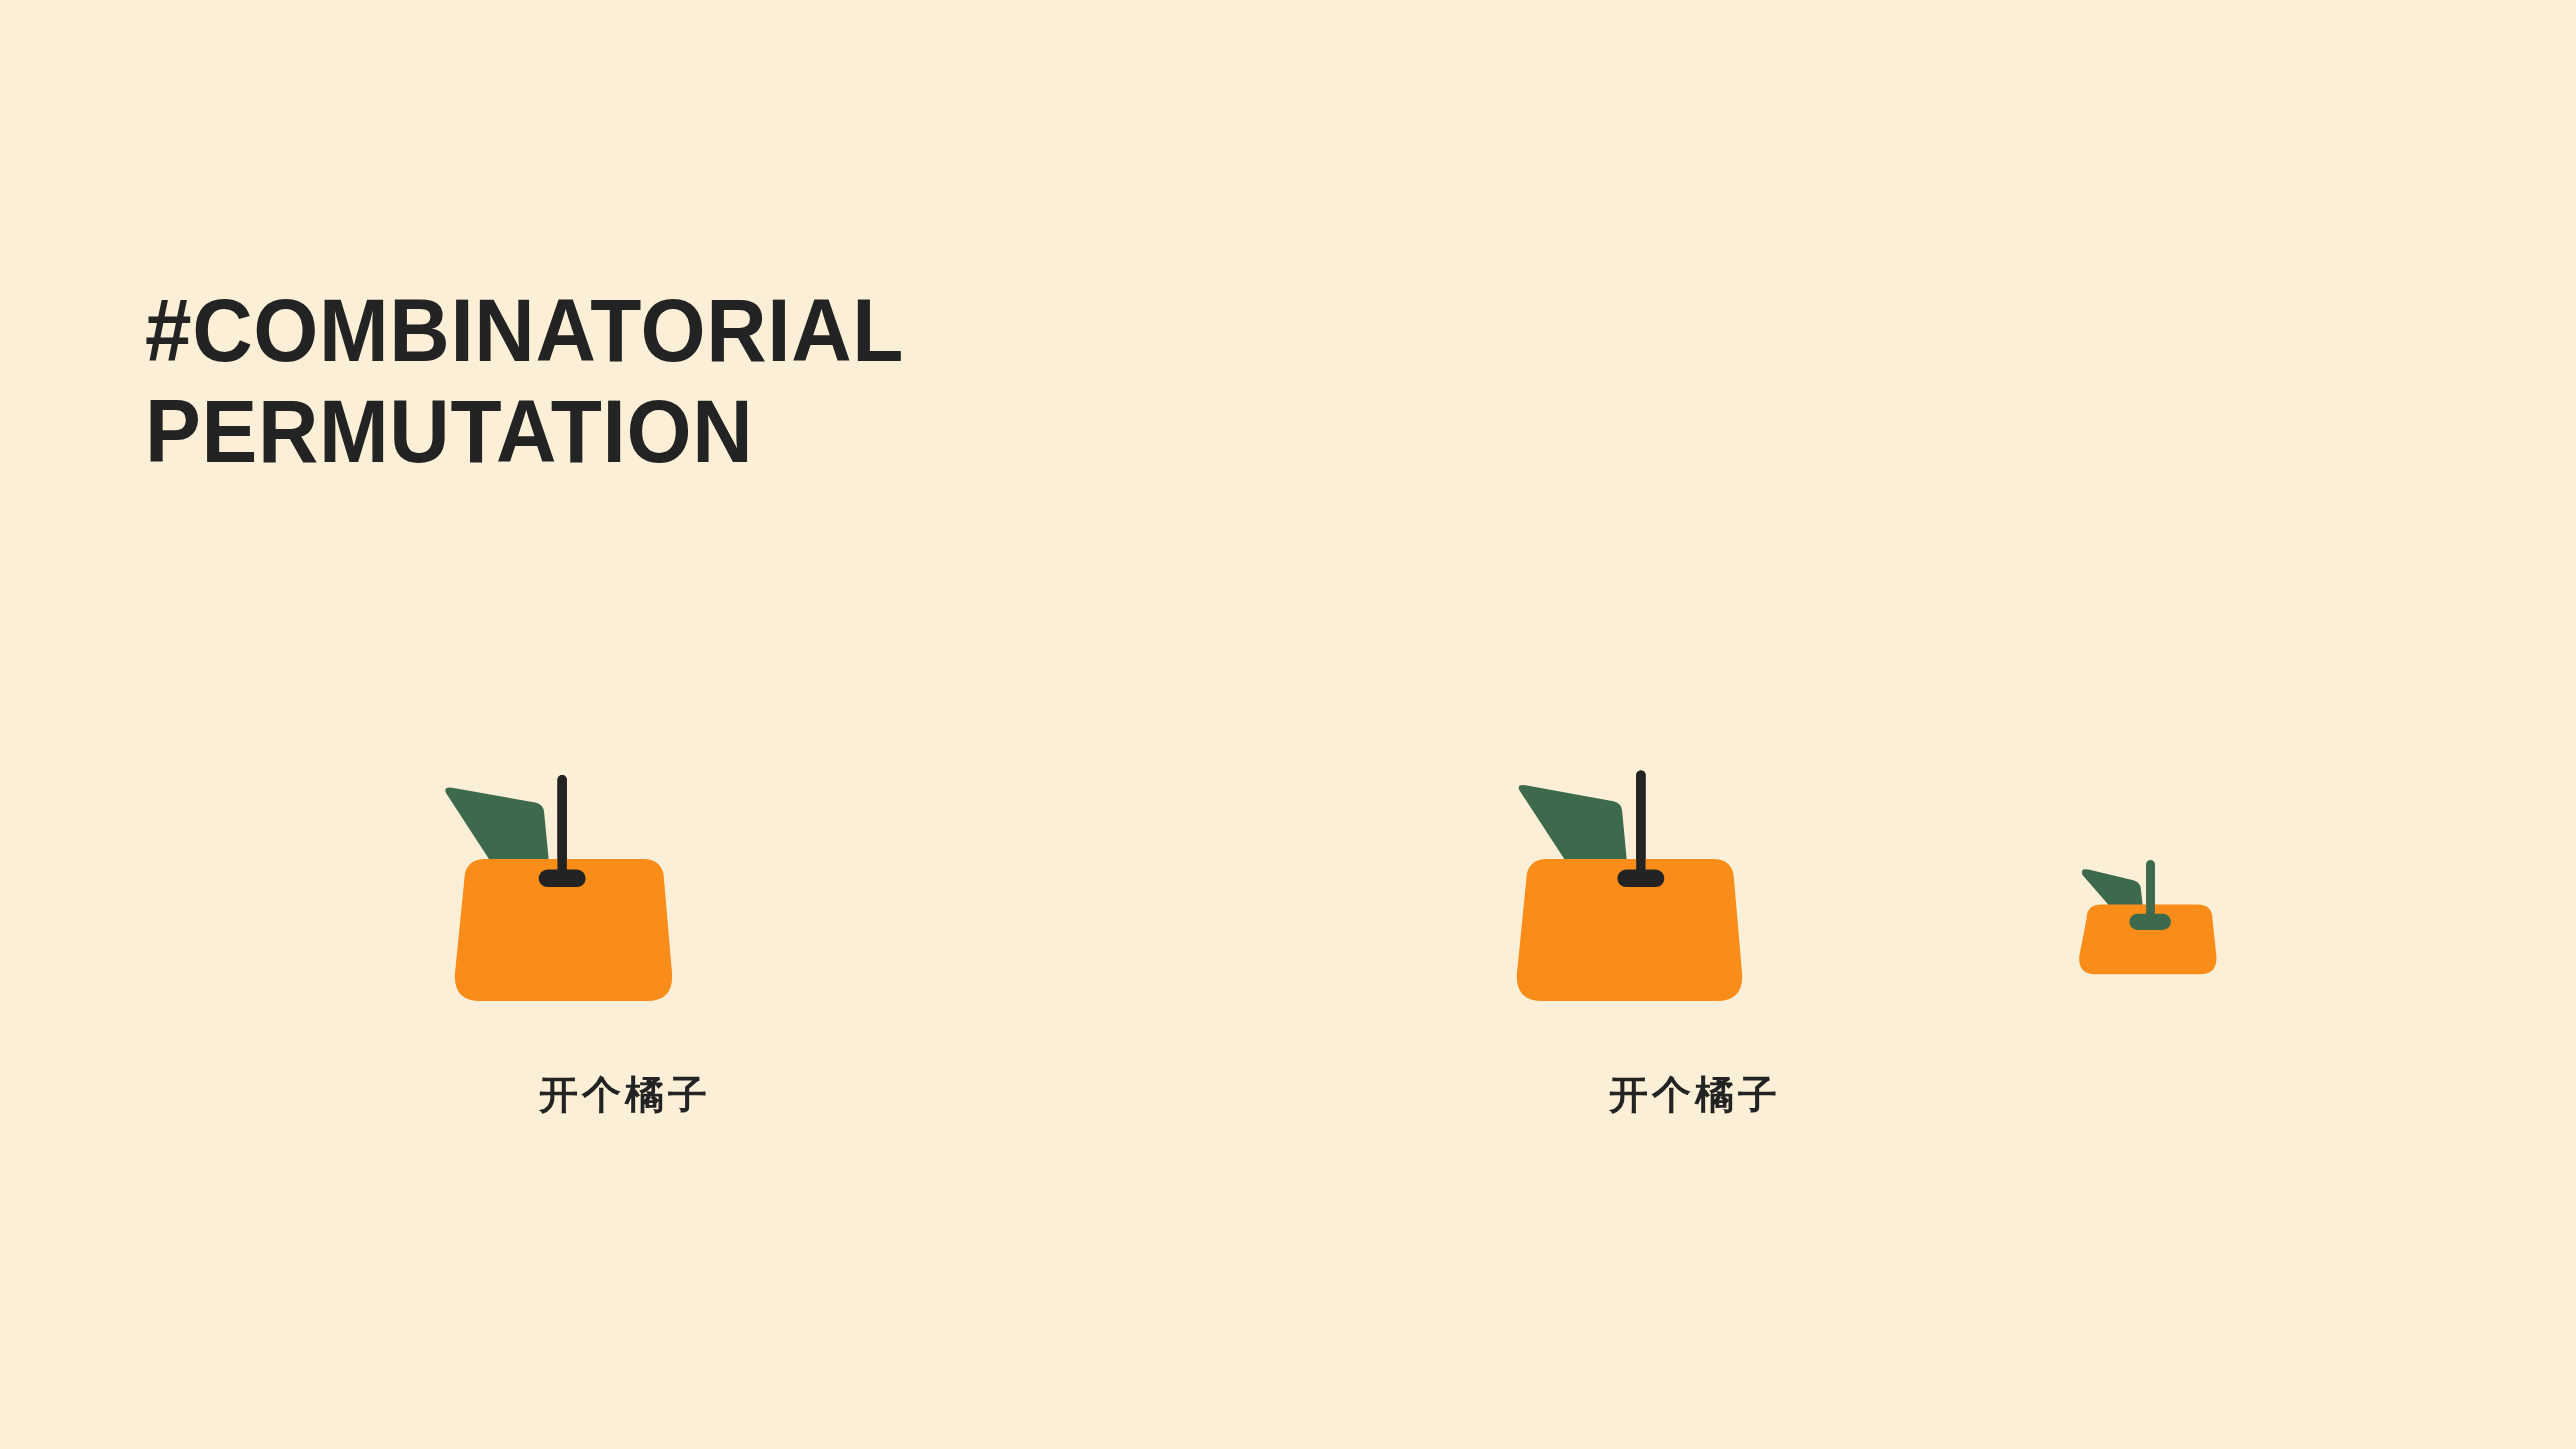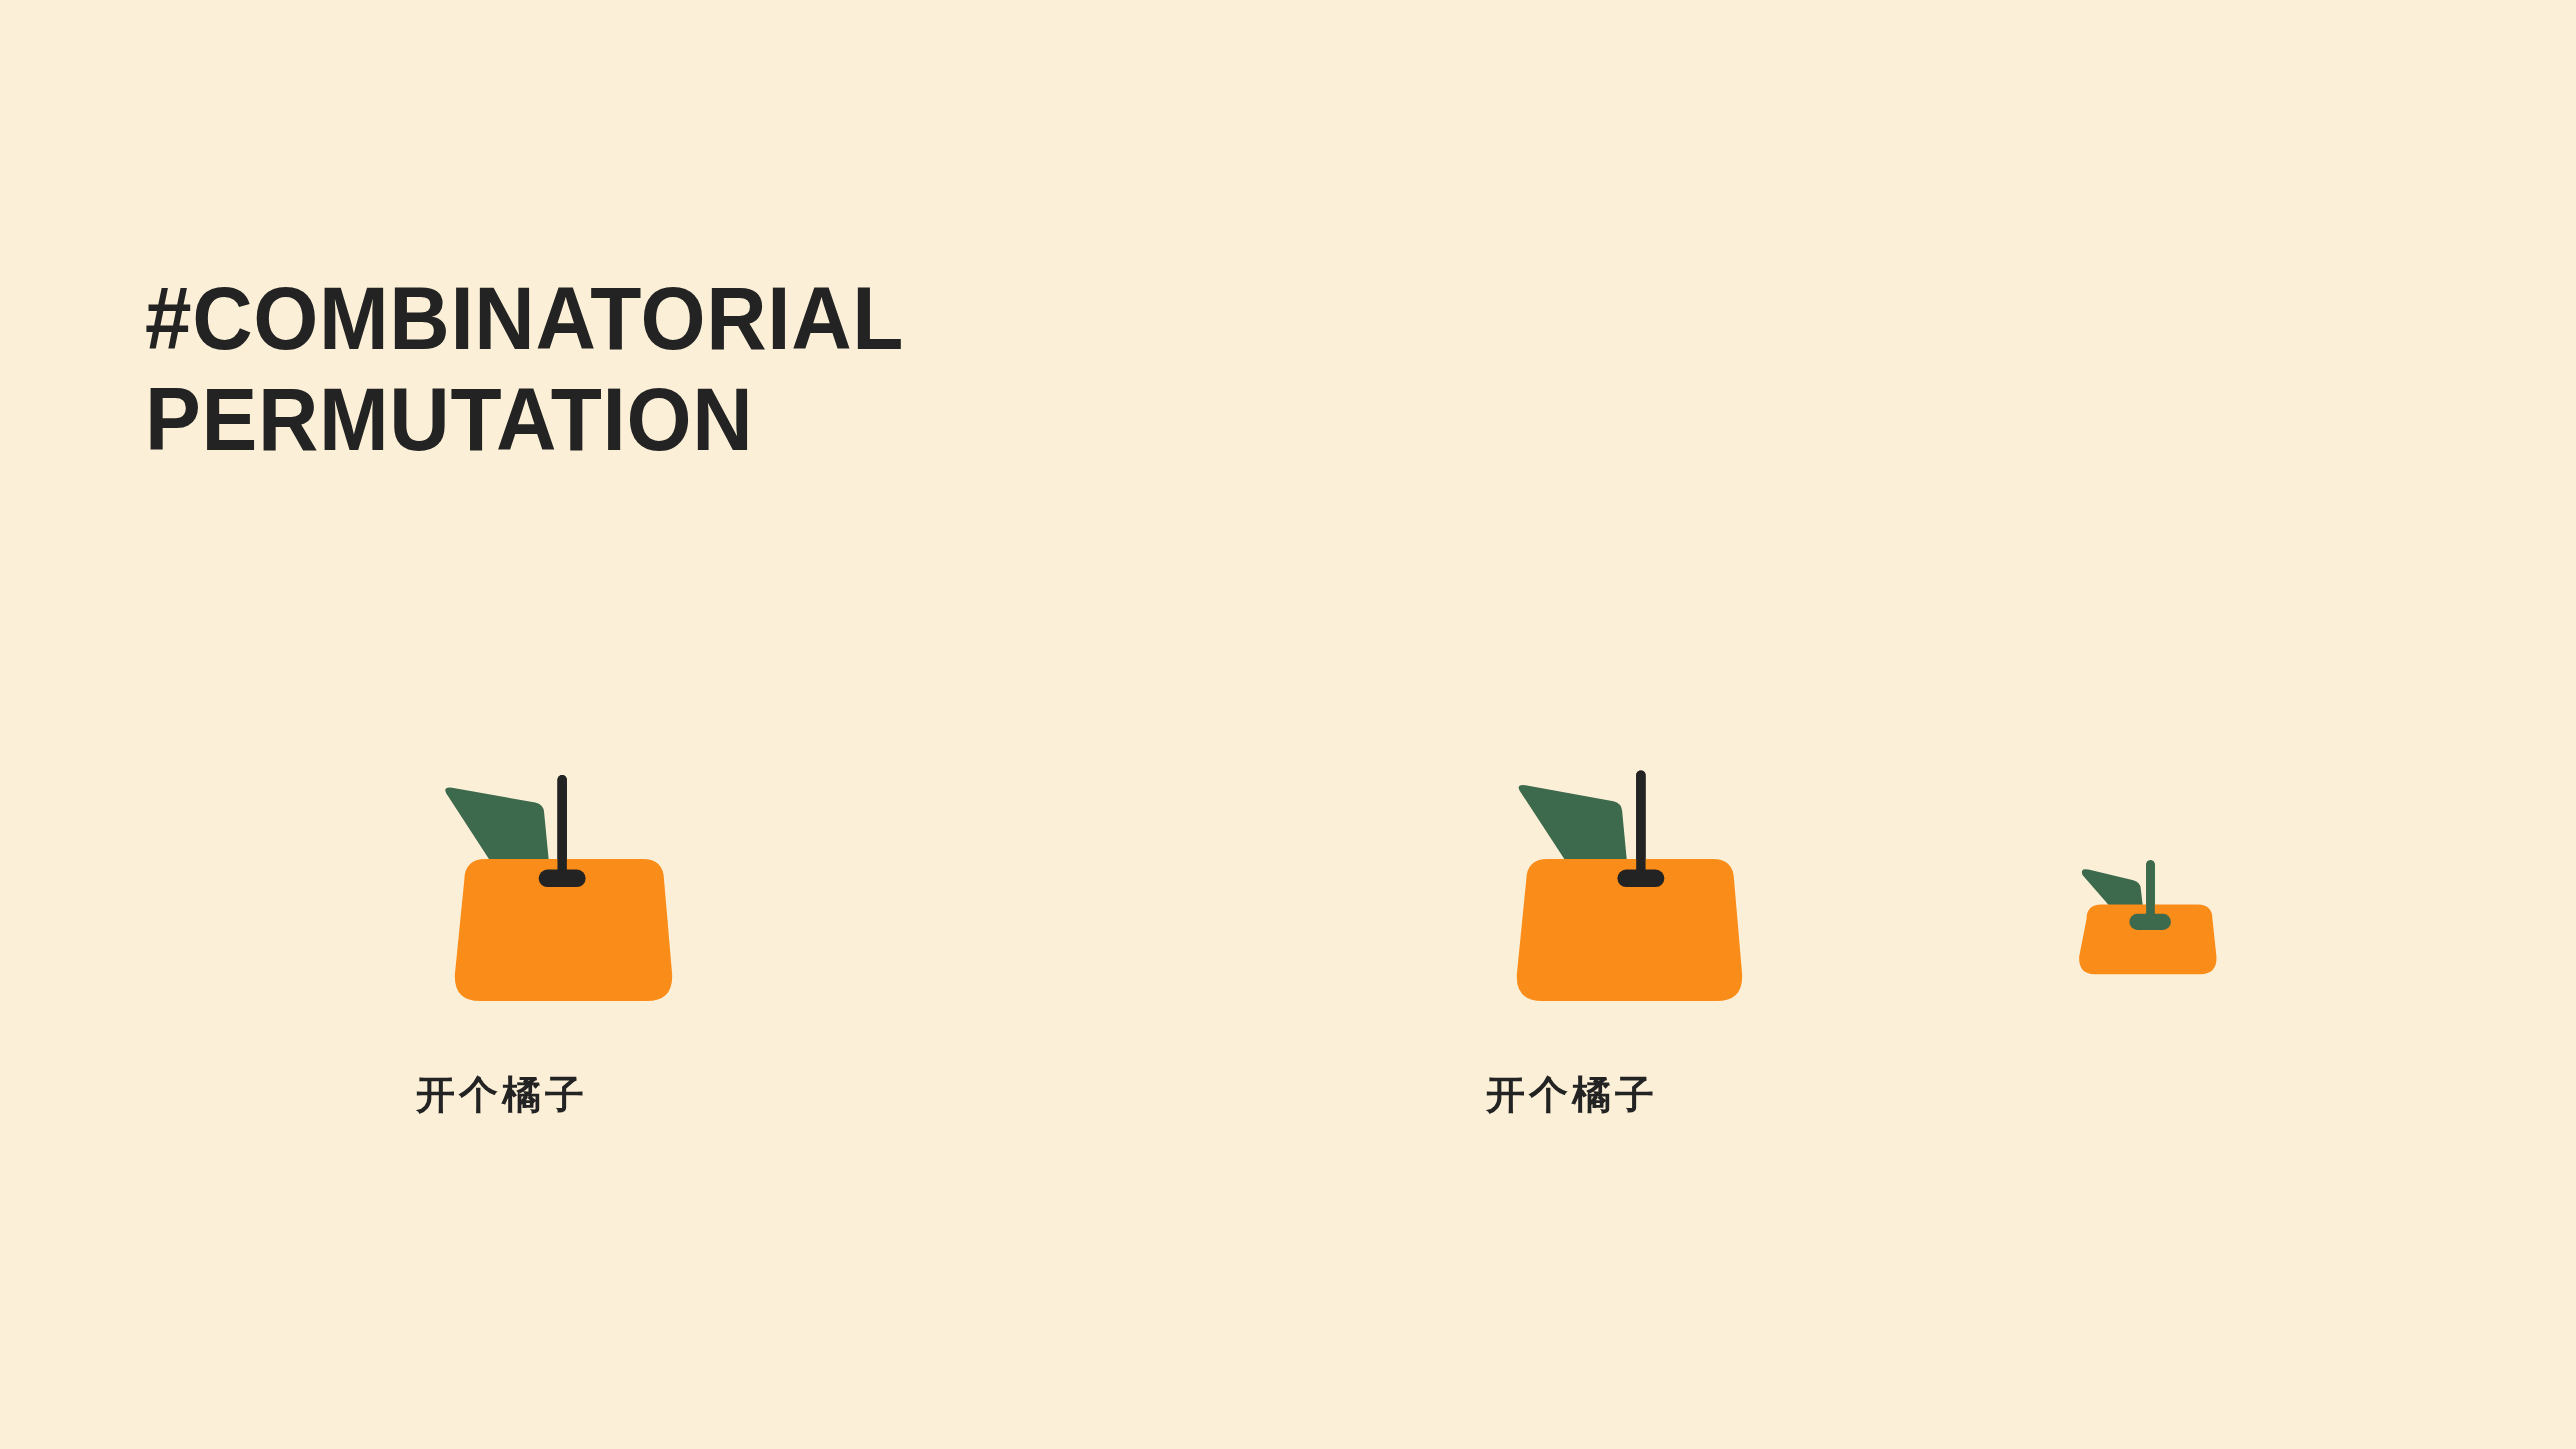--- a/index.html
+++ b/index.html
@@ -18,21 +18,21 @@
     width: 2576px;
     height: 1449px;
     background: #FBF0D7;
     overflow: hidden;
   }
 
   
   #heading {
     position: absolute;
     left: 145px;
-    top: 268px;
+    top: 280px;
     width: 1073px;
   }
   .heading-line {
     display: block;
     font-family: "Liberation Sans Narrow", "Liberation Sans", sans-serif;
     font-weight: bold;
     font-size: 89px;
     line-height: 101px;
     letter-spacing: 0.7px;
     color: #232323;
@@ -59,21 +59,21 @@
   .orange-figure {
     position: absolute;
     left: 0;
     top: 0;
   }
 
   .orange-label {
     position: absolute;
     left: 0;
     width: 100%;
-    text-align: left;
+    text-align: right;
     font-family: "Liberation Sans", sans-serif;
     font-weight: bold;
     font-size: 35px;
     letter-spacing: 1.3px;
     color: #232323;
     white-space: nowrap;
   }
   .orange-label.cjk {
     font-size: 39px;
     letter-spacing: 4px;

